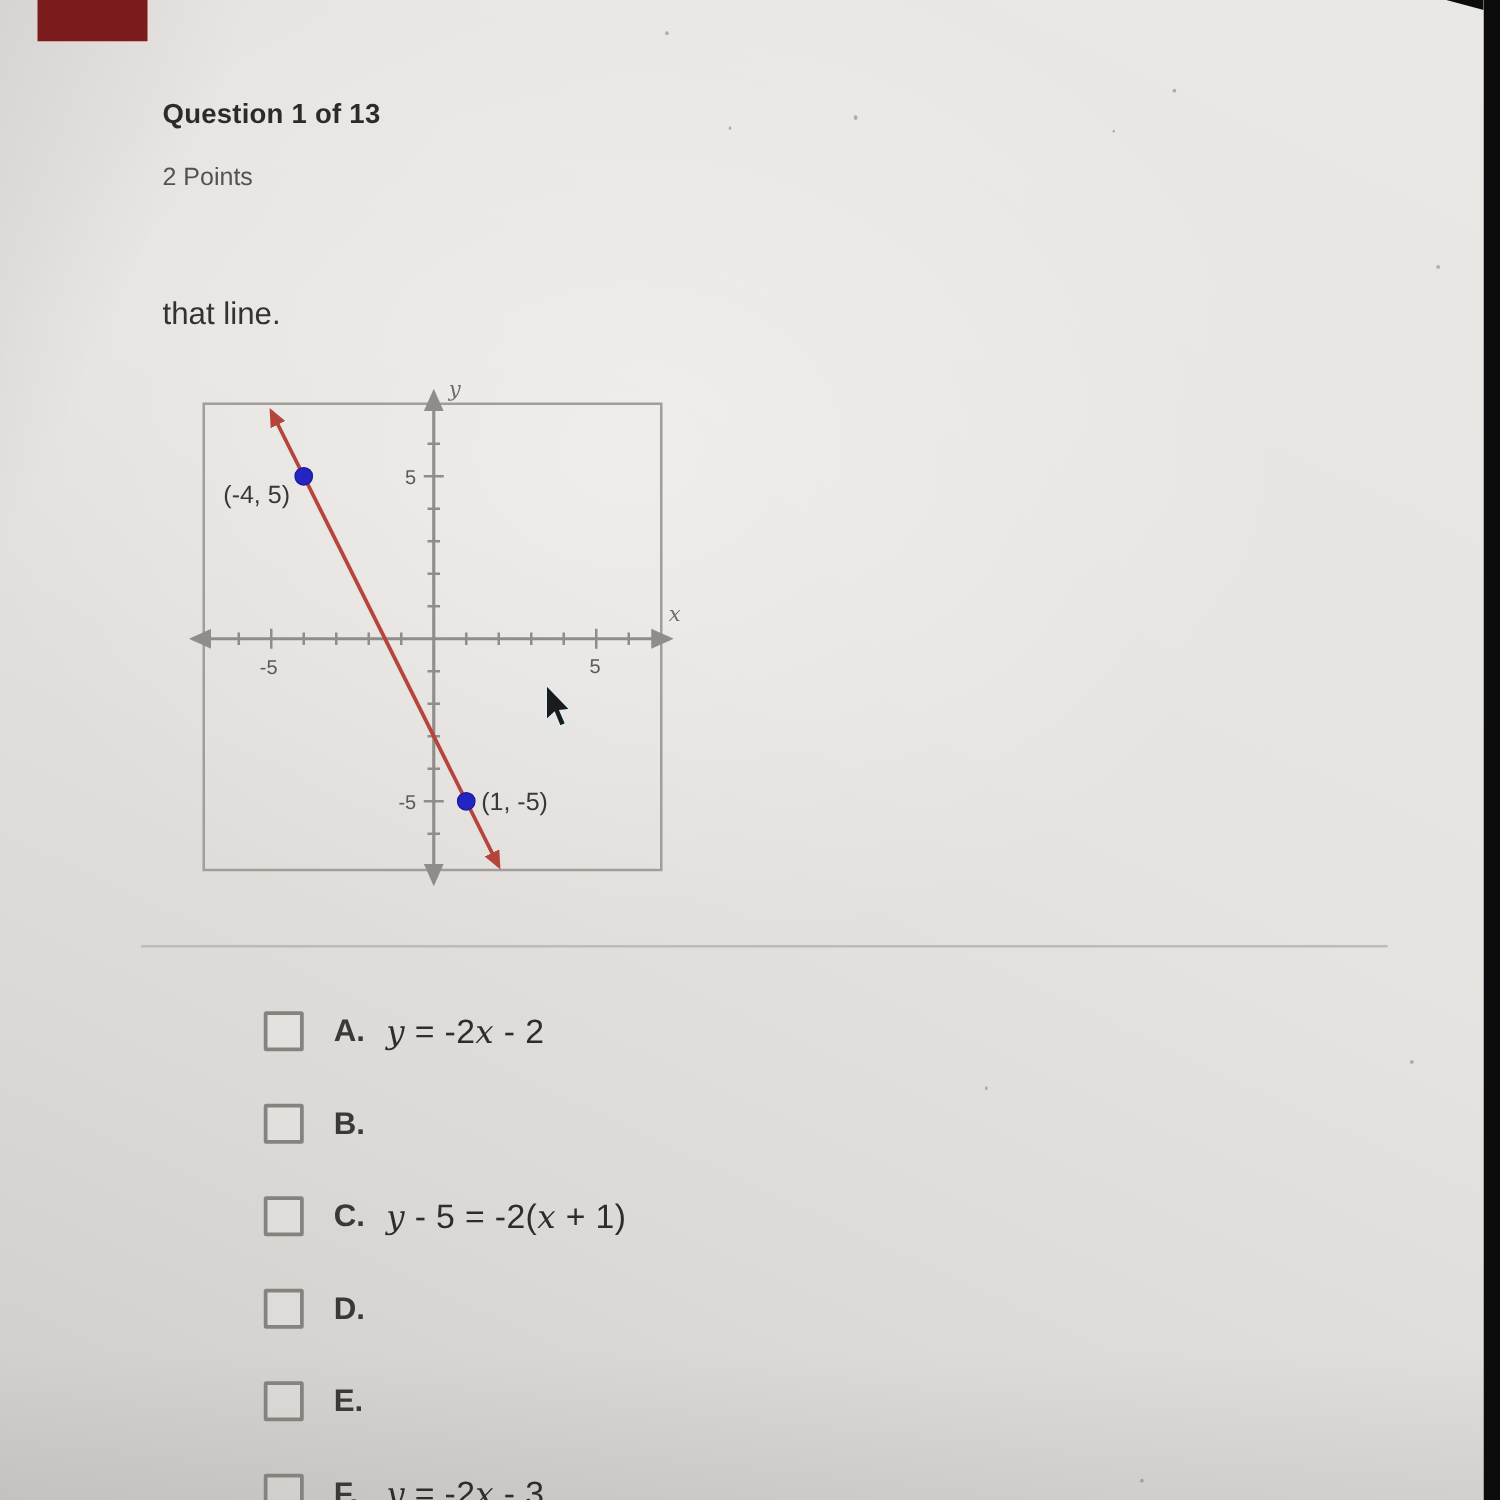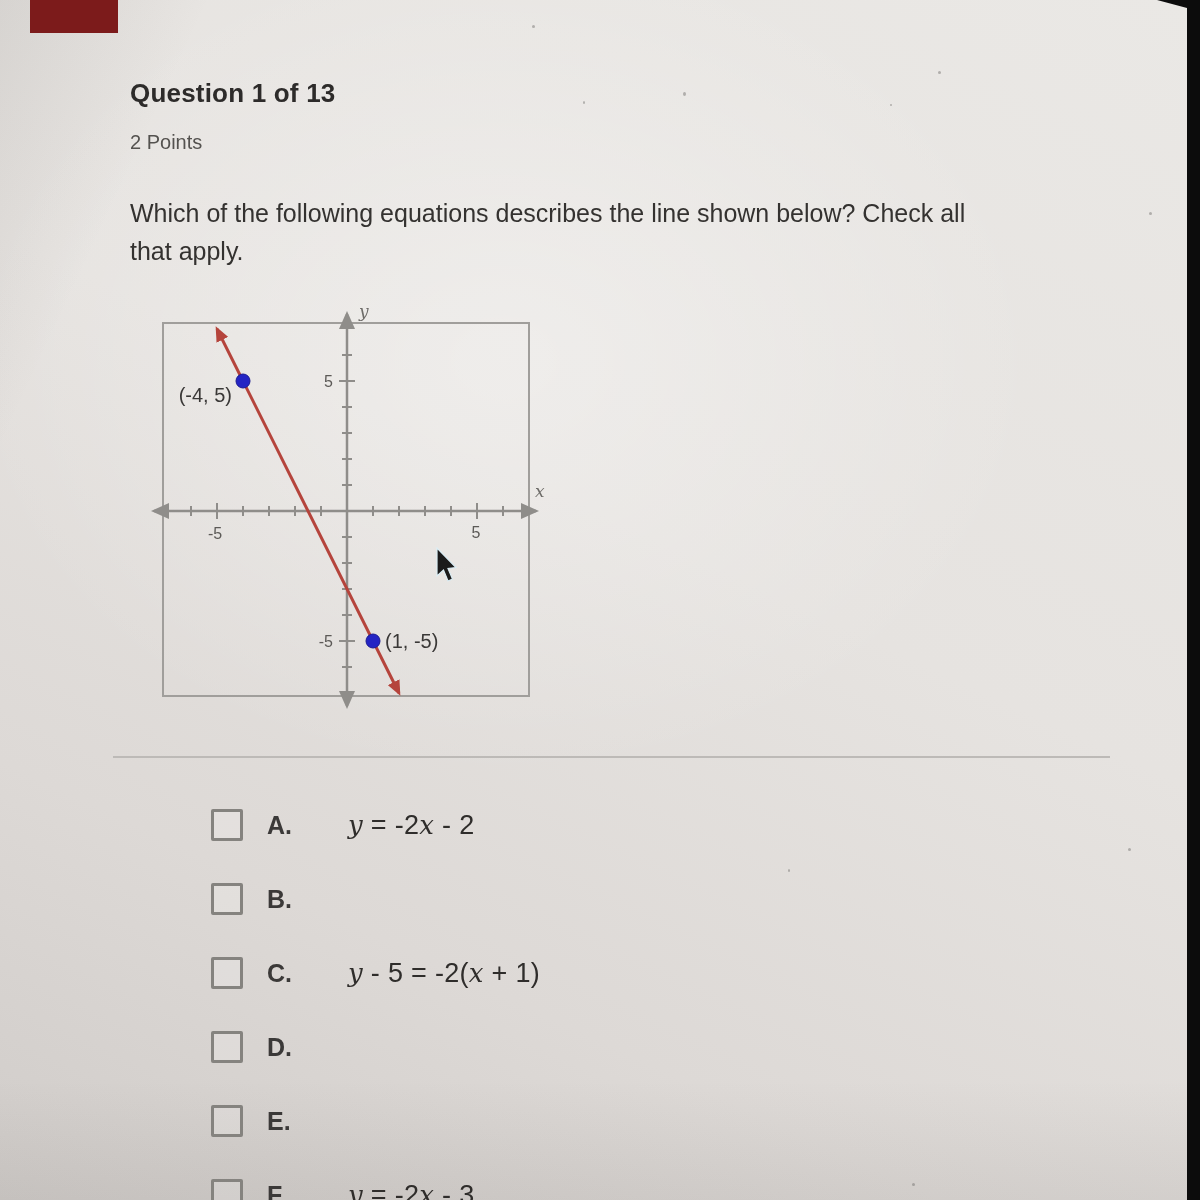--- a/index.html
+++ b/index.html
@@ -16,39 +16,39 @@
       linear-gradient(115deg, rgba(70,64,60,0.10) 0%, rgba(70,64,60,0) 12%),
       linear-gradient(0deg, rgba(70,64,60,0.08) 0%, rgba(70,64,60,0) 10%);
   }
   
   .red-block{position:absolute;left:30px;top:0;width:88px;height:33px;background:#7c1b1b;}
   .bezel{position:absolute;right:0;top:0;width:13px;height:1200px;background:#0c0c0c;}
   .bezel-top{position:absolute;right:13px;top:0;width:30px;height:8px;background:#0c0c0c;
     clip-path:polygon(0 0,100% 0,100% 100%);}
   .speck{position:absolute;border-radius:50%;background:#6b6966;opacity:.45;}
 
-  .qheader{position:absolute;left:130px;top:78px;font-size:26px;font-weight:bold;color:#2d2b2a;letter-spacing:.2px;}
+  .qheader{position:absolute;left:130px;top:78px;font-size:22px;font-weight:bold;color:#2d2b2a;letter-spacing:.2px;}
   .qpoints{position:absolute;left:130px;top:131px;font-size:20px;color:#54524f;}
   .qtext{position:absolute;left:130px;top:194px;font-size:25px;line-height:38px;color:#343230;}
 
   .graph-wrap{position:absolute;left:140px;top:290px;width:420px;height:425px;}
   .graph-wrap svg{display:block;}
   .tick-label{font-size:16px;fill:#5c5a57;font-family:"Liberation Sans",sans-serif;}
   .axis-letter{font-size:17px;fill:#6e6c69;font-family:"DejaVu Serif",serif;font-style:italic;}
   .pt-label{font-size:20px;fill:#3a3837;font-family:"Liberation Sans",sans-serif;}
 
   .cursor{position:absolute;left:436px;top:547px;}
 
   .divider{position:absolute;left:113px;top:756px;width:997px;height:2px;background:#bdbab7;}
 
   .options{position:absolute;left:211px;top:808px;}
   .opt-row{display:flex;align-items:center;height:34px;margin-bottom:40px;cursor:default;}
   .checkbox{width:26px;height:26px;border:3px solid #85837f;border-radius:2px;background:rgba(255,255,255,0.18);flex:none;}
   .opt-letter{font-size:25px;font-weight:bold;color:#3b3938;margin-left:24px;min-width:42px;}
-  .opt-eq{font-size:27px;color:#2f2d2b;letter-spacing:.3px;margin-left:39px;}
+  .opt-eq{font-size:27px;color:#2f2d2b;letter-spacing:.3px;}
   .opt-eq .mvar{font-family:"DejaVu Serif",serif;font-style:italic;font-size:26px;}
 </style>
 </head>
 <body>
 
 <div class="vignette"></div>
 
 <div class="red-block"></div>
 <div class="bezel"></div>
 <div class="bezel-top"></div>
@@ -59,22 +59,22 @@
 <div class="speck" style="left:890px;top:104px;width:2px;height:2px"></div>
 <div class="speck" style="left:1149px;top:212px;width:3px;height:3px"></div>
 <div class="speck" style="left:1128px;top:848px;width:3px;height:3px"></div>
 <div class="speck" style="left:788px;top:869px;width:2px;height:3px"></div>
 <div class="speck" style="left:912px;top:1183px;width:3px;height:3px"></div>
 
 <div class="qheader">Question 1 of 13</div>
 <div class="qpoints">2 Points</div>
 
 <div class="qtext">
-  <span>Which of the following equations describes the line shown below? Check all</span><br>
-  <span>that apply.</span>
+  <br>
+  <span>that line.</span>
 </div>
 
 <div class="graph-wrap">
   <svg id="graph-svg" width="420" height="425" viewBox="0 0 420 425" xmlns="http://www.w3.org/2000/svg">
     <defs>
       <marker id="ax-arrow" markerUnits="userSpaceOnUse" markerWidth="18" markerHeight="16" refX="15" refY="8" orient="auto-start-reverse">
         <path d="M0,0 L18,8 L0,16 Z" fill="#8f8d8a"></path>
       </marker>
       <marker id="red-arrow" markerUnits="userSpaceOnUse" markerWidth="15" markerHeight="13" refX="12" refY="6.5" orient="auto-start-reverse">
         <path d="M0,0 L15,6.5 L0,13 Z" fill="#b5443c"></path>

